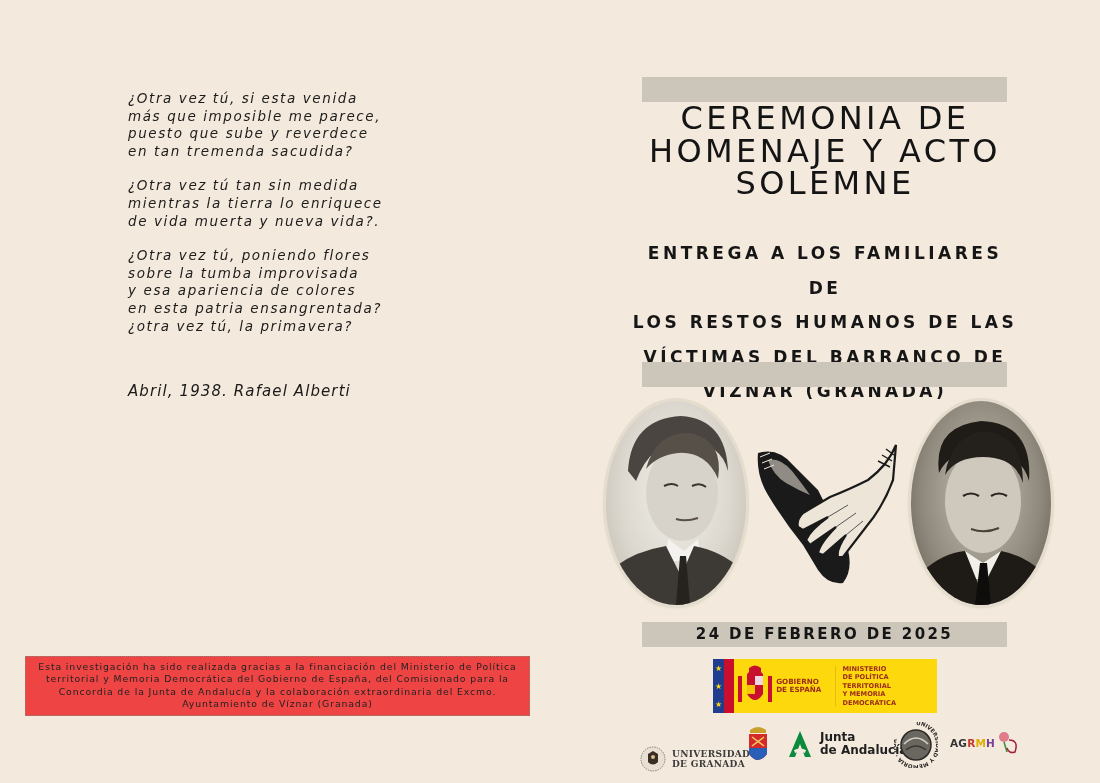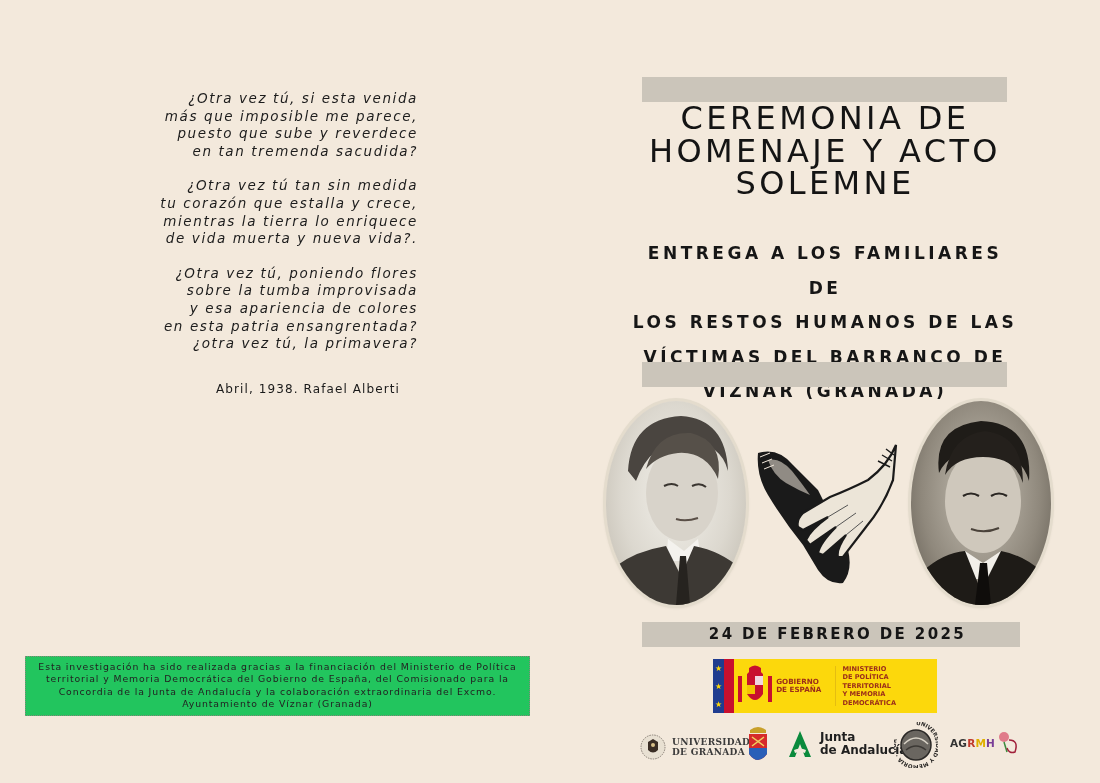--- a/index.html
+++ b/index.html
@@ -6,31 +6,31 @@
   body {
     width: 1100px; height: 783px; overflow: hidden;
     background: #f3e9dc;
     font-family: "DejaVu Sans", sans-serif;
     color: #1a1a1a;
     position: relative;
   }
   .poem {
     position: absolute; left: 128px; top: 90px; width: 290px;
     font-style: italic; font-size: 13.5px; letter-spacing: 1.6px;
-    text-align: right; line-height: 17.6px; color: #1c1c1c;
+    text-align: left; line-height: 17.6px; color: #1c1c1c;
   }
   .stanza { margin-bottom: 17px; }
   .stanza div { white-space: nowrap; }
   .signature {
     position: absolute; left: 128px; top: 382px; width: 272px;
-    text-align: right; font-size: 12px; letter-spacing: 1.1px;
+    text-align: left; font-style: italic; font-size: 15px; letter-spacing: 1.1px;
   }
   .funding {
     position: absolute; left: 25px; top: 656px; width: 505px; height: 60px;
-    background: #22c55e; border: 1px dotted #8a857c; box-sizing: border-box;
+    background: #ef4444; border: 1px dotted #8a857c; box-sizing: border-box;
     font-size: 9.3px; letter-spacing: 0.9px; line-height: 12.4px;
     text-align: center; padding-top: 4px; color: #222;
   }
   .bar {
     position: absolute; left: 642px; width: 365px; height: 25px;
     background: #cbc5ba;
   }
   .title {
     position: absolute; left: 630px; top: 102px; width: 390px;
     text-align: center; font-size: 32px; letter-spacing: 3.4px; line-height: 32.5px;
@@ -46,21 +46,21 @@
     box-shadow: 0 0 0 3px #e4dccd, 0 1px 4px rgba(0,0,0,0.25);
   }
   .photo-left { left: 606px; top: 401px; width: 140px; height: 204px;
     background: radial-gradient(ellipse at 50% 45%, #f2f0ea 0%, #dcd8cf 55%, #bcb6aa 100%); }
   .photo-right { left: 911px; top: 401px; width: 140px; height: 204px;
     background: radial-gradient(ellipse at 50% 45%, #c7c1b5 0%, #8f887c 60%, #5a544a 100%); }
   .hands { position: absolute; left: 748px; top: 435px; width: 158px; height: 155px; }
   .date-bar {
     position: absolute; left: 642px; top: 622px; width: 365px; height: 25px;
     background: #cbc5ba; text-align: center; font-size: 15px; font-weight: bold;
-    letter-spacing: 2.4px; line-height: 25px; color: #161616; padding-left: 13px;
+    letter-spacing: 2.4px; line-height: 25px; color: #161616;
   }
   .gov-logo {
     position: absolute; left: 713px; top: 659px; width: 224px; height: 54px;
     background: #fcd80c; display: flex; align-items: center;
   }
   .gov-flag { width: 21px; height: 54px; display: flex; }
   .gov-flag .blue { width: 11px; background: #1f3c8f; color: #fcd80c; font-size: 8px;
     display: flex; flex-direction: column; justify-content: space-around; align-items: center; }
   .gov-flag .red { width: 10px; background: #c8102e; }
   .gov-shield { width: 44px; display: flex; justify-content: center; }
@@ -79,21 +79,20 @@
 
 <div class="poem">
   <div class="stanza">
     <div>¿Otra vez tú, si esta venida</div>
     <div>más que imposible me parece,</div>
     <div>puesto que sube y reverdece</div>
     <div>en tan tremenda sacudida?</div>
   </div>
   <div class="stanza">
     <div>¿Otra vez tú tan sin medida</div>
-    <div>tu corazón que estalla y crece,</div>
     <div>mientras la tierra lo enriquece</div>
     <div>de vida muerta y nueva vida?.</div>
   </div>
   <div class="stanza">
     <div>¿Otra vez tú, poniendo flores</div>
     <div>sobre la tumba improvisada</div>
     <div>y esa apariencia de colores</div>
     <div>en esta patria ensangrentada?</div>
     <div>¿otra vez tú, la primavera?</div>
   </div>
@@ -190,21 +189,21 @@
   </div>
   <div class="gov-sep"></div>
   <div class="gov-text2">
     <div>MINISTERIO</div>
     <div>DE POLÍTICA TERRITORIAL</div>
     <div>Y MEMORIA DEMOCRÁTICA</div>
   </div>
 </div>
 
 <div class="logos">
-  <div class="logo" style="left:2px; top:12px;">
+  <div class="logo" style="left:2px; top:24px;">
     <svg width="26" height="26" viewBox="0 0 26 26">
       <circle cx="13" cy="13" r="12" fill="#e8e0d2" stroke="#8a8178" stroke-width="1" stroke-dasharray="1.5 1"></circle>
       <path d="M8 8 L13 5 L18 8 L18 16 Q13 21 8 16 Z" fill="#3a2d25"></path>
       <circle cx="13" cy="11" r="2" fill="#d8c08a"></circle>
     </svg>
     <div class="ugr-text">
       <div>UNIVERSIDAD</div>
       <div>DE GRANADA</div>
     </div>
   </div>

